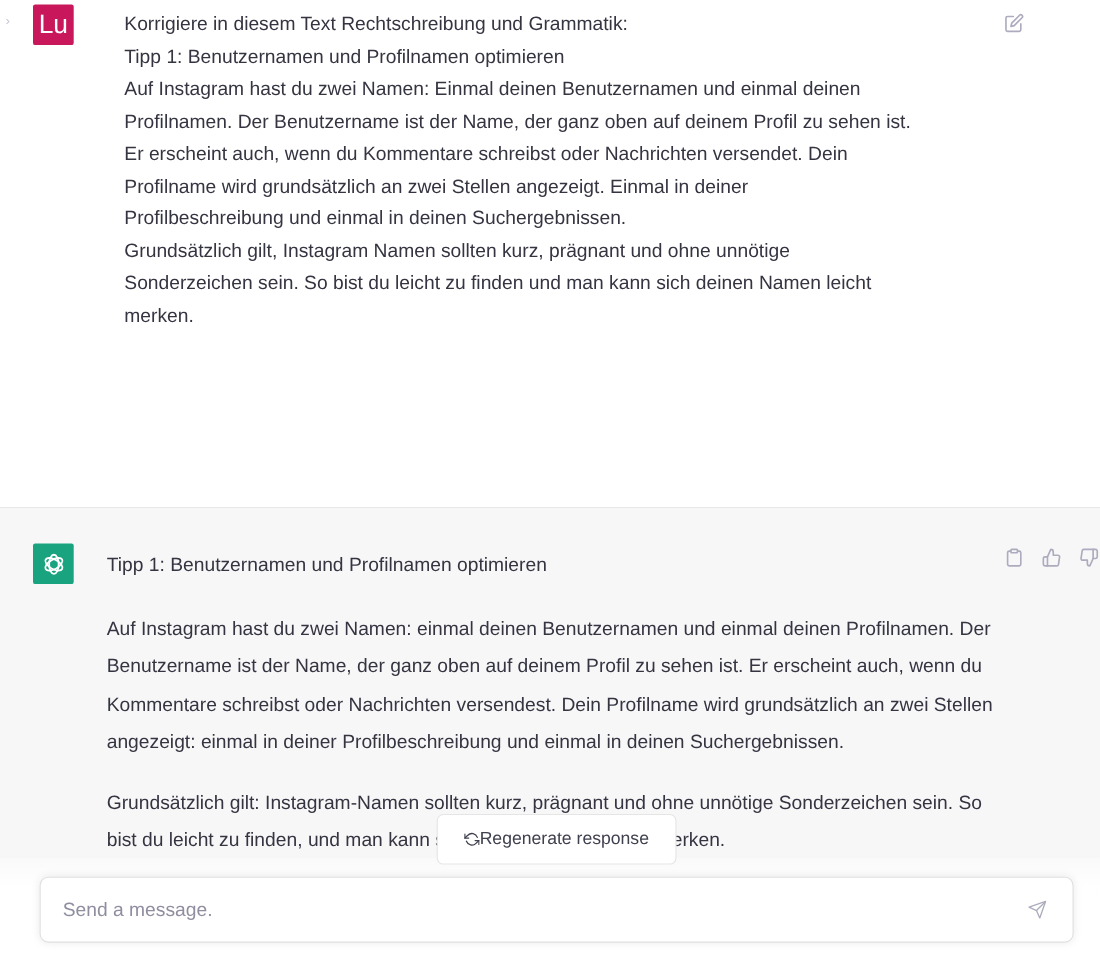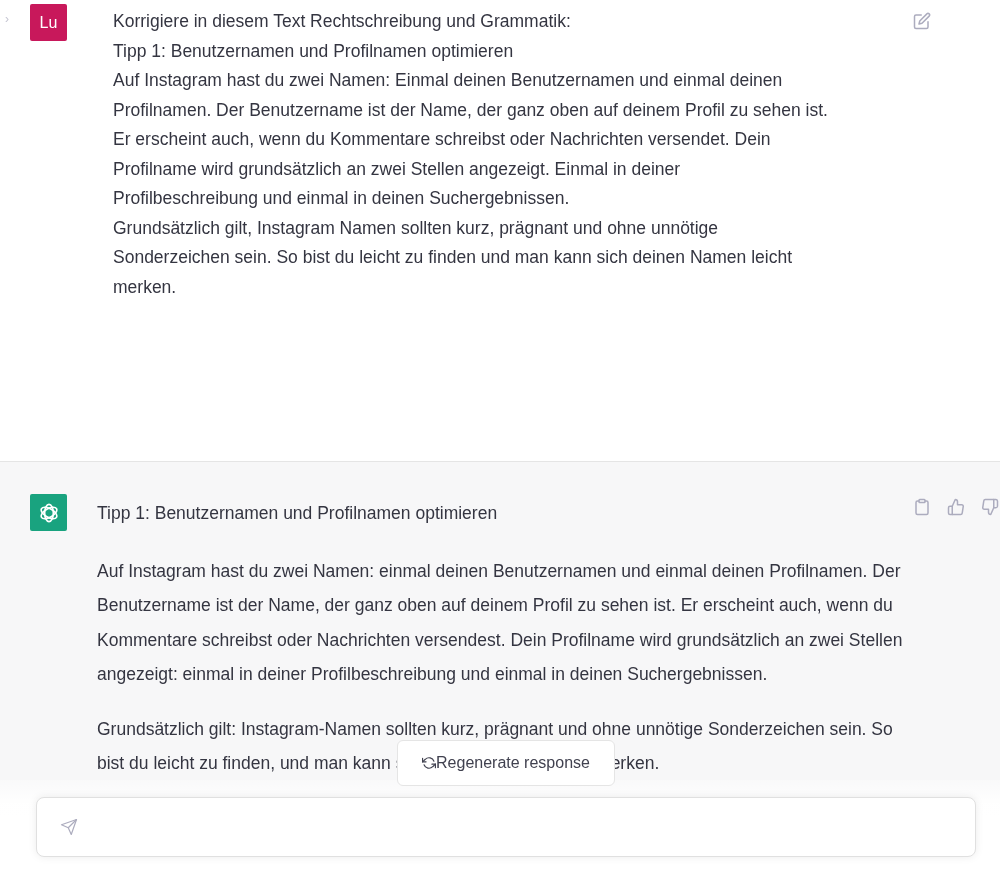--- a/index.html
+++ b/index.html
@@ -5,21 +5,21 @@
     * { box-sizing: border-box; margin: 0; padding: 0; }
     html, body { width: 1000px; height: 873px; overflow: hidden; background: #ffffff; }
     body { font-family: "Liberation Sans", "DejaVu Sans", sans-serif; color: #343541; position: relative; }
 
     .msg-user { position: absolute; left: 0; top: 0; width: 1000px; height: 462px; background: #ffffff; border-bottom: 1px solid #e5e5e5; }
     .msg-bot { position: absolute; left: 0; top: 462px; width: 1000px; height: 411px; background: #f7f7f8; overflow: hidden; }
 
     .side-chevron { position: absolute; left: 5px; top: 12px; font-size: 12px; color: #c5c5d2; }
 
     .avatar { position: absolute; left: 30px; top: 4px; width: 37px; height: 37px; border-radius: 2px; display: flex; align-items: center; justify-content: center; }
-    .avatar-user { background: #c8185b; color: #ffffff; font-size: 16px; }
+    .avatar-user { background: #c8185b; color: #ffffff; font-size: 24px; }
     .avatar-bot { background: #19a37f; top: 494px; }
 
     .user-text { position: absolute; left: 113px; top: 7px; width: 800px; font-size: 17.5px; line-height: 29.5px; color: #343541; white-space: pre-line; }
 
     .bot-text { position: absolute; left: 97px; top: 34px; width: 810px; font-size: 17.5px; color: #343541; }
     .bot-text p { line-height: 34.5px; margin-bottom: 20px; }
     .bot-text p.title { margin-bottom: 23px; }
 
     .icon-btn { position: absolute; width: 22px; height: 22px; display: flex; align-items: center; justify-content: center; cursor: pointer; }
     .icon-btn svg { width: 18px; height: 18px; stroke: #acacbe; fill: none; stroke-width: 2; stroke-linecap: round; stroke-linejoin: round; }
@@ -103,19 +103,20 @@
 <div class="regen-btn">
   <svg viewBox="0 0 24 24">
     <path d="M1 4v6h6"></path>
     <path d="M23 20v-6h-6"></path>
     <path d="M20.49 9A9 9 0 0 0 5.64 5.64L1 10m22 4l-4.64 4.36A9 9 0 0 1 3.51 15"></path>
   </svg>
   <span>Regenerate response</span>
 </div>
 
 <div class="composer">
+  <input type="text" placeholder="Send a message." style="">
   <div class="send-btn">
     <svg viewBox="0 0 24 24">
       <path d="M22 2L11 13"></path>
       <path d="M22 2l-7 20-4-9-9-4 20-7z"></path>
     </svg>
   </div>
 </div>
 
 </body></html>

